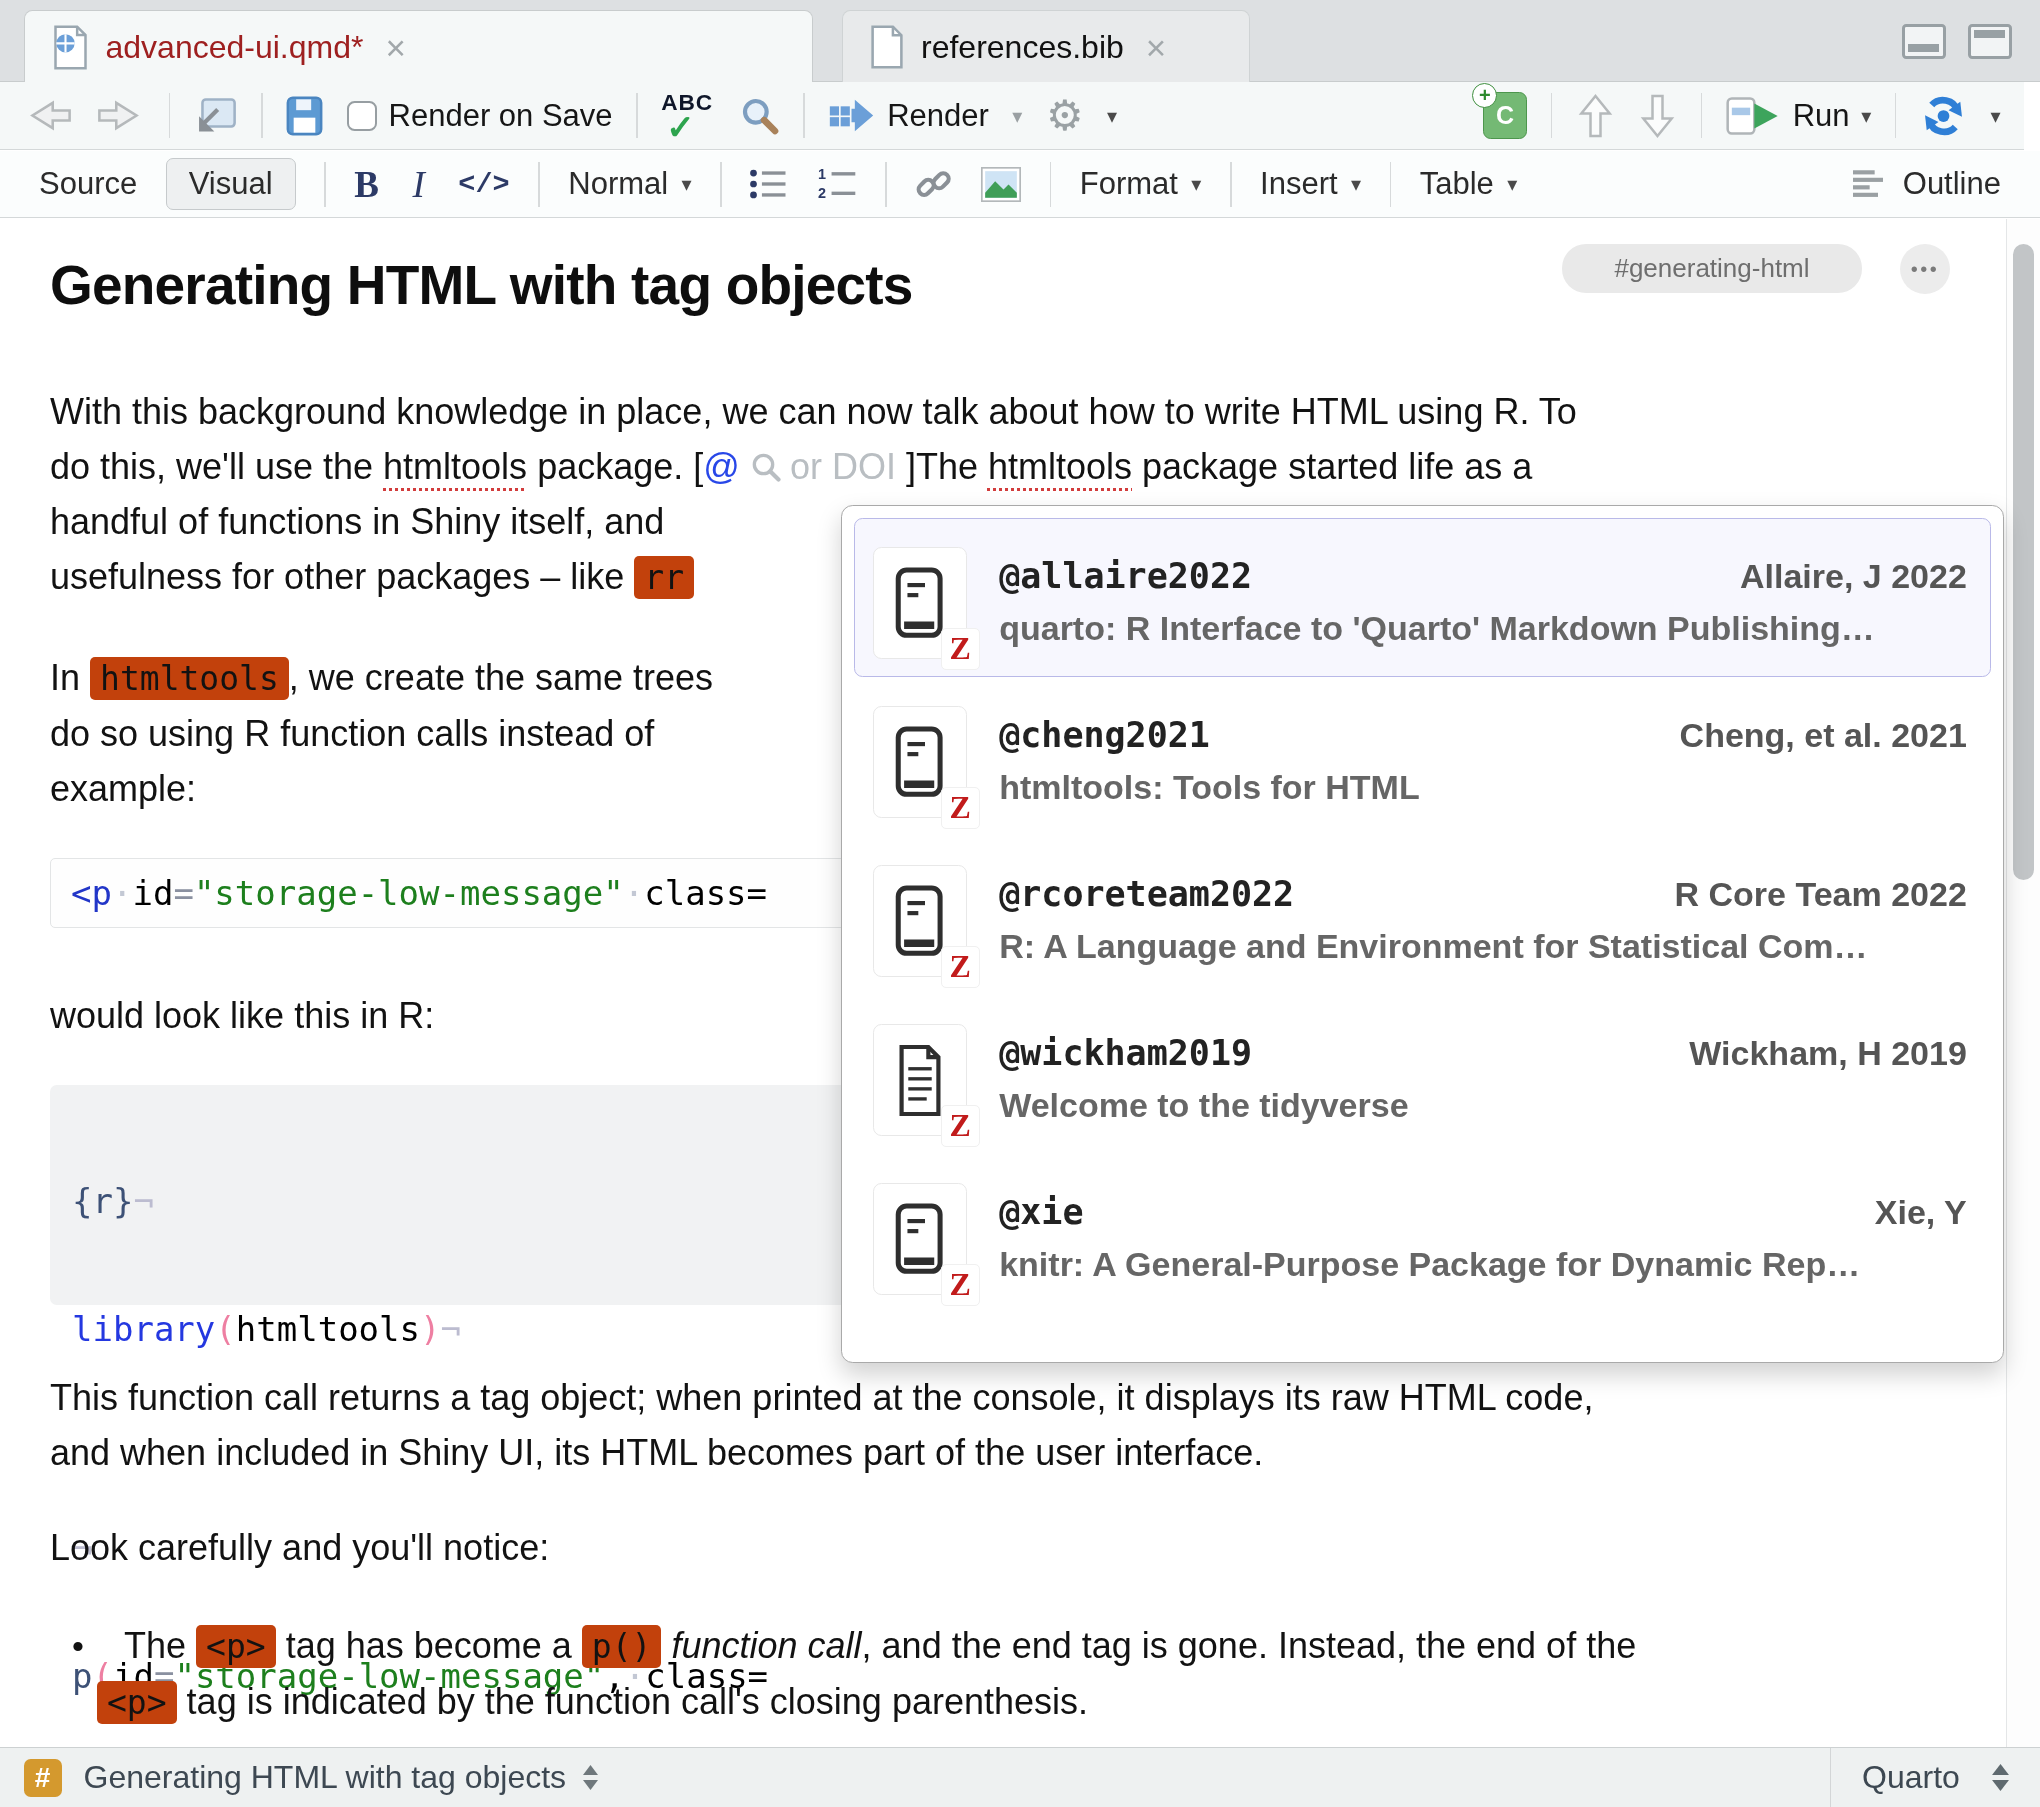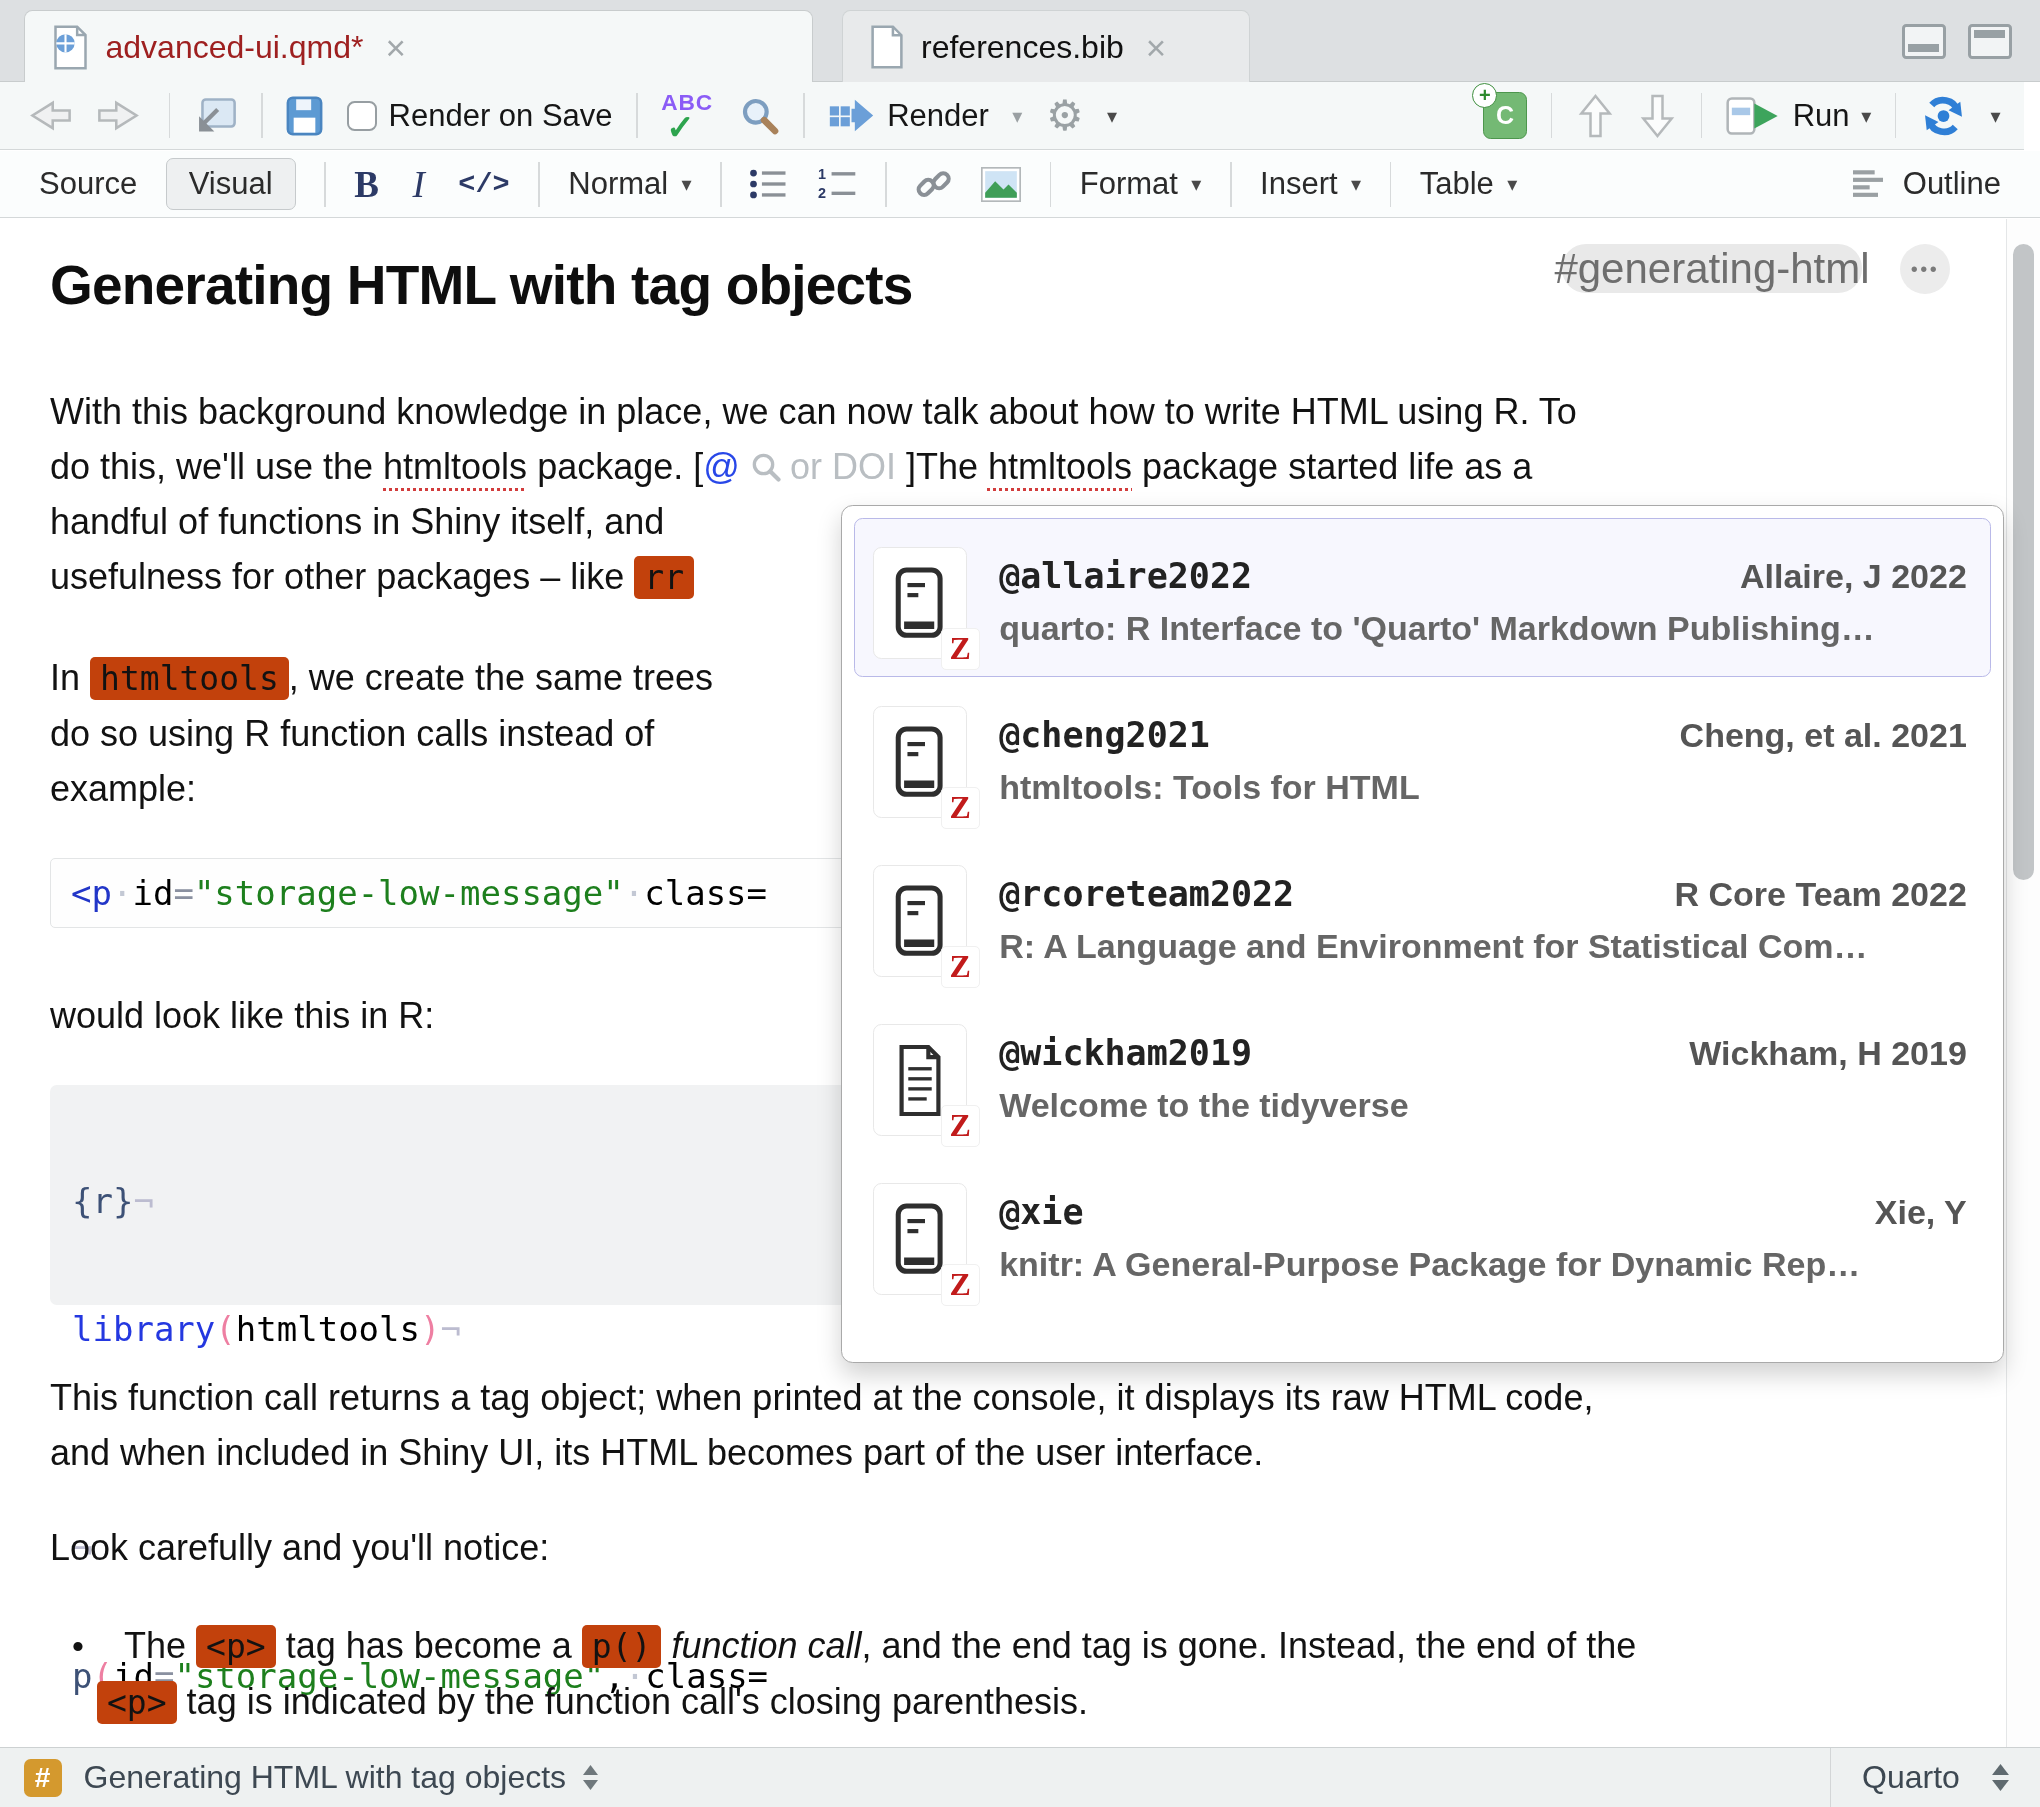--- a/index.html
+++ b/index.html
@@ -28,21 +28,21 @@
            border-bottom:0.8px solid #d4d8d9;display:flex;align-items:center;
            padding:0 23.5px;gap:23.5px;}
   .vdiv{width:1.7px;height:45px;background:#d7dadb;flex:none;}
   .tbtn{display:flex;align-items:center;gap:11.7px;flex:none;}
   .tb-label{font-size:31px;color:#161616;white-space:nowrap;}
   .caret{font-size:20px;color:#4a4a4a;line-height:1;}
   .caret--dim{color:#9aa0a3;}
   .checkbox{width:30px;height:30px;border:2.5px solid #979ea2;border-radius:7.6px;background:#fff;flex:none;}
   .gear{font-size:42px;color:#9aa1a4;line-height:1;}
   .abc{position:relative;width:55px;height:49px;}
-  .abc .abc-t{position:absolute;top:-1.7px;left:0;font-size:22.7px;letter-spacing:0.8px;color:#8b5cf6;font-weight:bold;}
+  .abc .abc-t{position:absolute;top:-1.7px;left:0;font-size:22.7px;letter-spacing:0.8px;color:#0f172a;font-weight:bold;}
   .abc .abc-c{position:absolute;left:5px;bottom:-6.7px;font-size:34px;color:#2da44e;font-weight:bold;}
   .chunk-ico{position:relative;width:44px;height:47px;background:#74b974;border:1.7px solid #4d964d;border-radius:7.6px;
              display:flex;align-items:center;justify-content:center;color:#fff;font-weight:bold;font-size:25px;}
   .chunk-ico .plus{position:absolute;left:-11.7px;top:-10px;width:25px;height:25px;border-radius:50%;background:#fff;
              border:1.7px solid #3f8f3f;color:#2e8b2e;font-size:20px;font-weight:bold;display:flex;align-items:center;justify-content:center;}
   .tb-right{margin-left:auto;display:flex;align-items:center;gap:23.5px;}
 
   
   .fmtbar{position:absolute;top:151px;left:0;right:0;height:67px;background:#fbfdfd;
           border-bottom:1.7px solid #d4d8d9;display:flex;align-items:center;
@@ -51,21 +51,21 @@
   .fmt-b{font-family:"Liberation Serif",serif;font-weight:bold;color:#2c3a66;font-size:37px;}
   .fmt-i{font-family:"Liberation Serif",serif;font-style:italic;color:#2c3a66;font-size:37px;padding:0 5px;}
   .fmt-code{font-family:"Liberation Mono",monospace;font-weight:bold;color:#2c3a66;font-size:28.5px;}
   .dd{display:flex;align-items:center;gap:13.4px;}
   .fmt-right{margin-left:auto;display:flex;align-items:center;gap:15px;}
 
   
   .editor{position:absolute;top:219px;left:0;right:0;bottom:60px;background:#fff;}
   .h1{position:absolute;left:50px;top:34px;font-size:55px;font-weight:700;color:#0e0e0e;letter-spacing:-0.8px;}
   .anchor-pill{position:absolute;left:1562px;top:25px;width:300px;height:49px;background:#e9e9e9;border-radius:24px;
-               color:#6e6e6e;font-size:42px;display:flex;align-items:center;justify-content:center;white-space:nowrap;}
+               color:#6e6e6e;font-size:26px;display:flex;align-items:center;justify-content:center;white-space:nowrap;}
   .more-btn{position:absolute;left:1900px;top:25px;width:50px;height:50px;border-radius:50%;background:#ececec;
             color:#7a7a7a;display:flex;align-items:center;justify-content:center;font-size:20px;letter-spacing:2.5px;}
 
   .para{position:absolute;left:50px;font-size:36px;line-height:55px;color:#121212;white-space:nowrap;}
   .p1{top:165px;} .p2{top:431px;} .would{top:769px;} .p3{top:1151px;} .look{top:1301px;}
   .spell{text-decoration:underline dotted #d23c3c 3.4px;text-underline-offset:9.2px;}
   .chip{font-family:"DejaVu Sans Mono",monospace;background:#c2410c;border-radius:5px;padding:1.7px 10px;font-size:33px;}
   .cite-at{color:#2847e8;}
   .ghost{color:#b9bec2;}
   .mini-search{display:inline-block;vertical-align:-3.4px;margin:0 8.4px 0 11.7px;}

